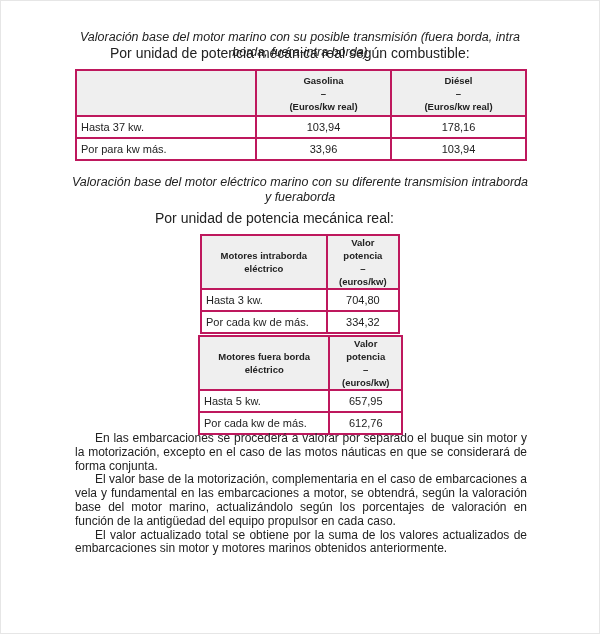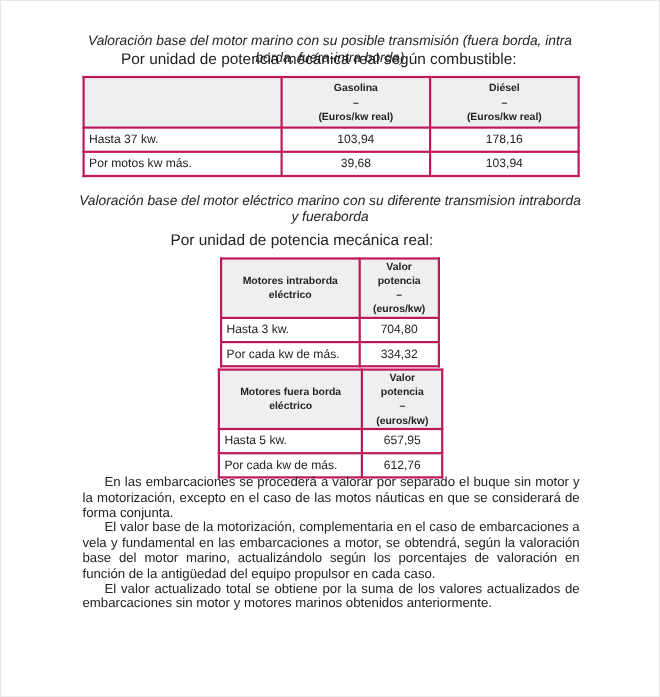--- a/index.html
+++ b/index.html
@@ -36,22 +36,22 @@
       <div>–</div>
       <div>(Euros/kw real)</div>
     </th>
   </tr>
   <tr>
     <td>Hasta 37 kw.</td>
     <td class="c">103,94</td>
     <td class="c">178,16</td>
   </tr>
   <tr>
-    <td>Por motos kw más.</td>
-    <td class="c">39,68</td>
+    <td>Por para kw más.</td>
+    <td class="c">33,96</td>
     <td class="c">103,94</td>
   </tr>
 </tbody>
   </table>
 
 <div class="title" style="top:175px;">Valoración base del motor eléctrico marino con su diferente transmision intraborda y fueraborda</div>
 <div class="lead" style="top:211px;margin-left:45px;">Por unidad de potencia mecánica real:</div>
 
 <table style="left:200px; top:234px; width:200px;">
   <tbody>

